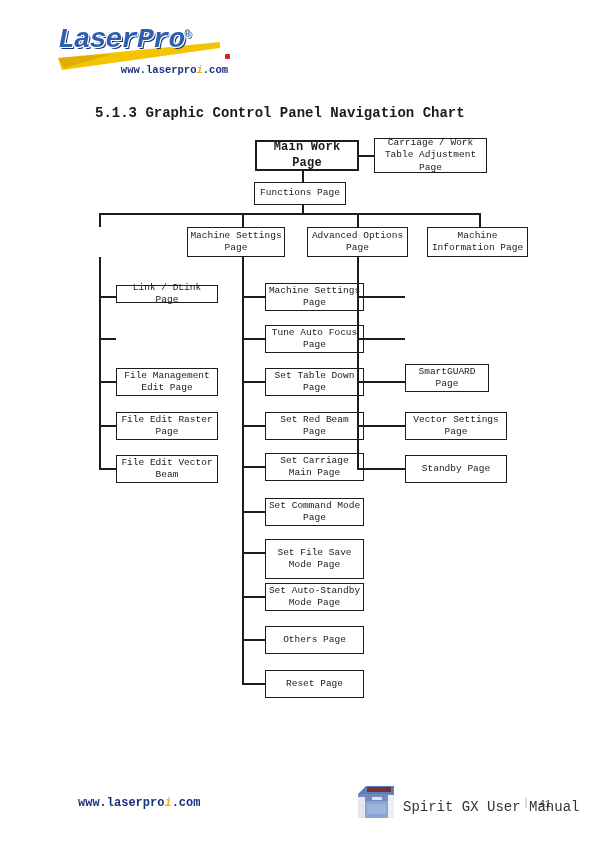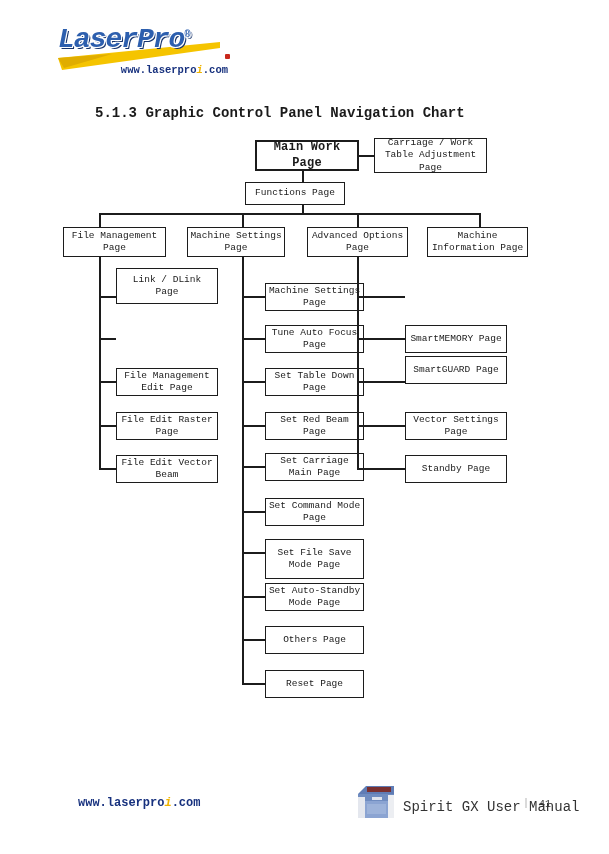--- a/index.html
+++ b/index.html
@@ -68,45 +68,43 @@
     </svg>
     <div class="logo-brand"><span>LaserPro</span><span class="logo-reg">®</span></div>
     <div class="logo-dot"></div>
     <div class="logo-url"><span>www.laserpro</span><span class="accent">i</span><span>.com</span></div>
   </div>
 
   <div class="doc-title">5.1.3 Graphic Control Panel Navigation Chart</div>
 
   <div class="node root" style="left:255px;top:140px;width:104px;height:31px">Main Work Page</div>
   <div class="node" style="left:374px;top:138px;width:113px;height:35px">Carriage / Work Table Adjustment Page</div>
-  <div class="node" style="left:245px;top:182px;width:100px;height:23px">Functions Page</div>
+  <div class="node" style="left:254px;top:182px;width:92px;height:23px">Functions Page</div>
 
-  <div class="node" style="left:63px;top:227px;width:103px;height:30px">File Management Page</div>
   <div class="node" style="left:187px;top:227px;width:98px;height:30px">Machine Settings Page</div>
   <div class="node" style="left:307px;top:227px;width:101px;height:30px">Advanced Options Page</div>
   <div class="node" style="left:427px;top:227px;width:101px;height:30px">Machine Information Page</div>
 
-  <div class="node" style="left:116px;top:268px;width:102px;height:36px">Link / DLink Page</div>
+  <div class="node" style="left:116px;top:285px;width:102px;height:18px">Link / DLink Page</div>
   <div class="node" style="left:116px;top:368px;width:102px;height:28px">File Management Edit Page</div>
   <div class="node" style="left:116px;top:412px;width:102px;height:28px">File Edit Raster Page</div>
   <div class="node" style="left:116px;top:455px;width:102px;height:28px">File Edit Vector Beam</div>
 
   <div class="node" style="left:265px;top:283px;width:99px;height:28px">Machine Settings Page</div>
   <div class="node" style="left:265px;top:325px;width:99px;height:28px">Tune Auto Focus Page</div>
   <div class="node" style="left:265px;top:368px;width:99px;height:28px">Set Table Down Page</div>
   <div class="node" style="left:265px;top:412px;width:99px;height:28px">Set Red Beam Page</div>
   <div class="node" style="left:265px;top:453px;width:99px;height:28px">Set Carriage Main Page</div>
   <div class="node" style="left:265px;top:498px;width:99px;height:28px">Set Command Mode Page</div>
   <div class="node" style="left:265px;top:539px;width:99px;height:40px">Set File Save Mode Page</div>
   <div class="node" style="left:265px;top:583px;width:99px;height:28px">Set Auto-Standby Mode Page</div>
   <div class="node" style="left:265px;top:626px;width:99px;height:28px">Others Page</div>
   <div class="node" style="left:265px;top:670px;width:99px;height:28px">Reset Page</div>
 
-  <div class="node" style="left:405px;top:325px;width:102px;height:28px">SmartMEMORY Page</div>
-  <div class="node" style="left:405px;top:356px;width:102px;height:28px">SmartGUARD Page</div>
+  <div class="node" style="left:405px;top:364px;width:84px;height:28px">SmartGUARD Page</div>
   <div class="node" style="left:405px;top:412px;width:102px;height:28px">Vector Settings Page</div>
   <div class="node" style="left:405px;top:455px;width:102px;height:28px">Standby Page</div>
 
   <div class="hline" style="left:359px;top:155px;width:15px"></div>
   <div class="vline" style="left:302px;top:171px;height:11px"></div>
   <div class="vline" style="left:302px;top:205px;height:10px"></div>
   <div class="hline" style="left:99px;top:213px;width:382px"></div>
   <div class="vline" style="left:99px;top:213px;height:14px"></div>
   <div class="vline" style="left:242px;top:213px;height:14px"></div>
   <div class="vline" style="left:357px;top:213px;height:14px"></div>

